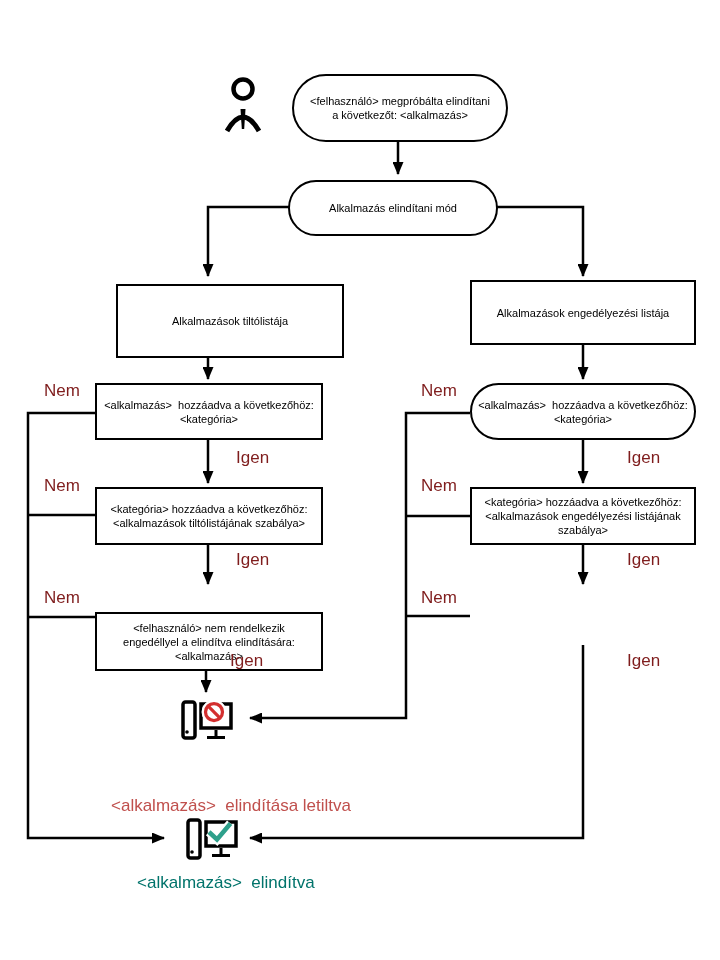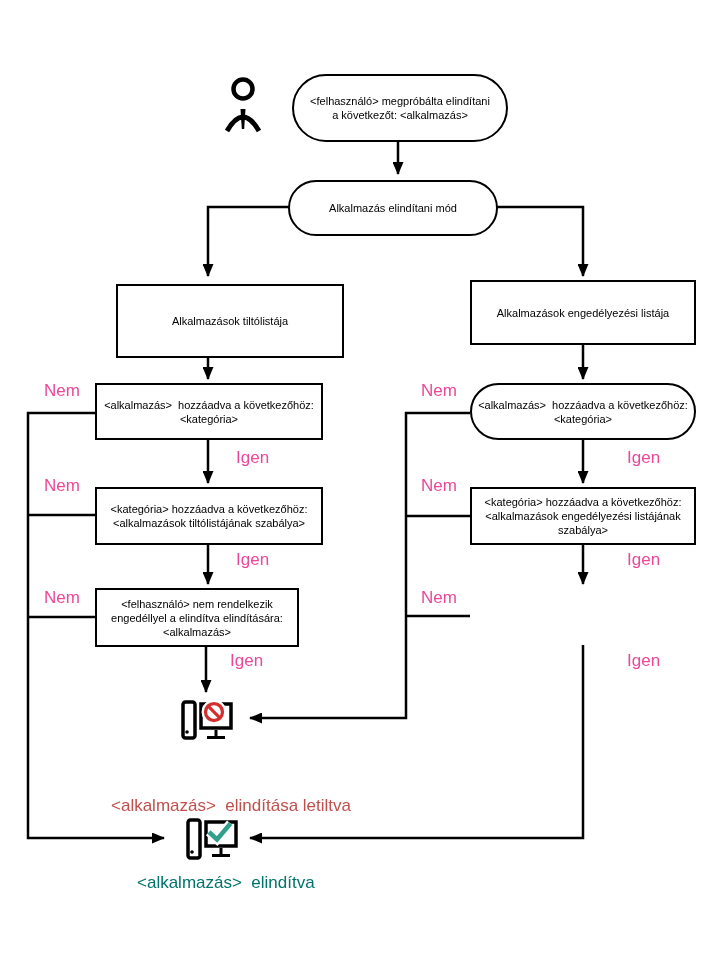--- a/index.html
+++ b/index.html
@@ -9,21 +9,21 @@
   }
   .wires{position:absolute;left:0;top:0;z-index:0;}
   .node{
     position:absolute;z-index:1;box-sizing:border-box;background:#fff;
     border:2px solid #000;display:flex;flex-direction:column;align-items:center;justify-content:center;
     text-align:center;font-size:11px;line-height:14px;padding:3px 6px;
   }
   .stadium{border-radius:999px;}
   .node .ln{display:block;white-space:pre;}
   .branch-lbl{
-    position:absolute;z-index:1;font-size:17px;line-height:20px;color:#ec4899;white-space:pre;
+    position:absolute;z-index:1;font-size:17px;line-height:20px;color:#7f1d1d;white-space:pre;
   }
   .outcome{
     position:absolute;z-index:1;font-size:17px;line-height:21px;white-space:pre;
   }
   .outcome.blocked{color:var(--blocked-text,#C0504D);}
   .outcome.launched{color:var(--launched-text,#00736B);}
   .wires .line{stroke:var(--line,#000);stroke-width:2.5;fill:none;}
   .wires .arrowhead{fill:var(--line,#000);}
   .icon-stroke{stroke:#000;fill:none;}
   .prohibit-ring{stroke:var(--prohibit-icon,#D32F2F);fill:#fff;}
@@ -132,21 +132,21 @@
     <span class="ln">&lt;kategória&gt; hozzáadva a következőhöz:</span>
     <span class="ln">&lt;alkalmazások tiltólistájának szabálya&gt;</span>
   </div>
 
   <div class="node" style="left:470px;top:487px;width:226px;height:58px;">
     <span class="ln">&lt;kategória&gt; hozzáadva a következőhöz:</span>
     <span class="ln">&lt;alkalmazások engedélyezési listájának</span>
     <span class="ln">szabálya&gt;</span>
   </div>
 
-  <div class="node" style="left:95px;top:588px;width:204px;height:59px;">
+  <div class="node" style="left:95px;top:612px;width:228px;height:59px;">
     <span class="ln">&lt;felhasználó&gt; nem rendelkezik</span>
     <span class="ln">engedéllyel a elindítva elindítására:</span>
     <span class="ln">&lt;alkalmazás&gt;</span>
   </div>
 
 
   <span class="branch-lbl" style="left:44px;top:381px;">Nem</span>
   <span class="branch-lbl" style="left:44px;top:476px;">Nem</span>
   <span class="branch-lbl" style="left:44px;top:588px;">Nem</span>
   <span class="branch-lbl" style="left:421px;top:381px;">Nem</span>

